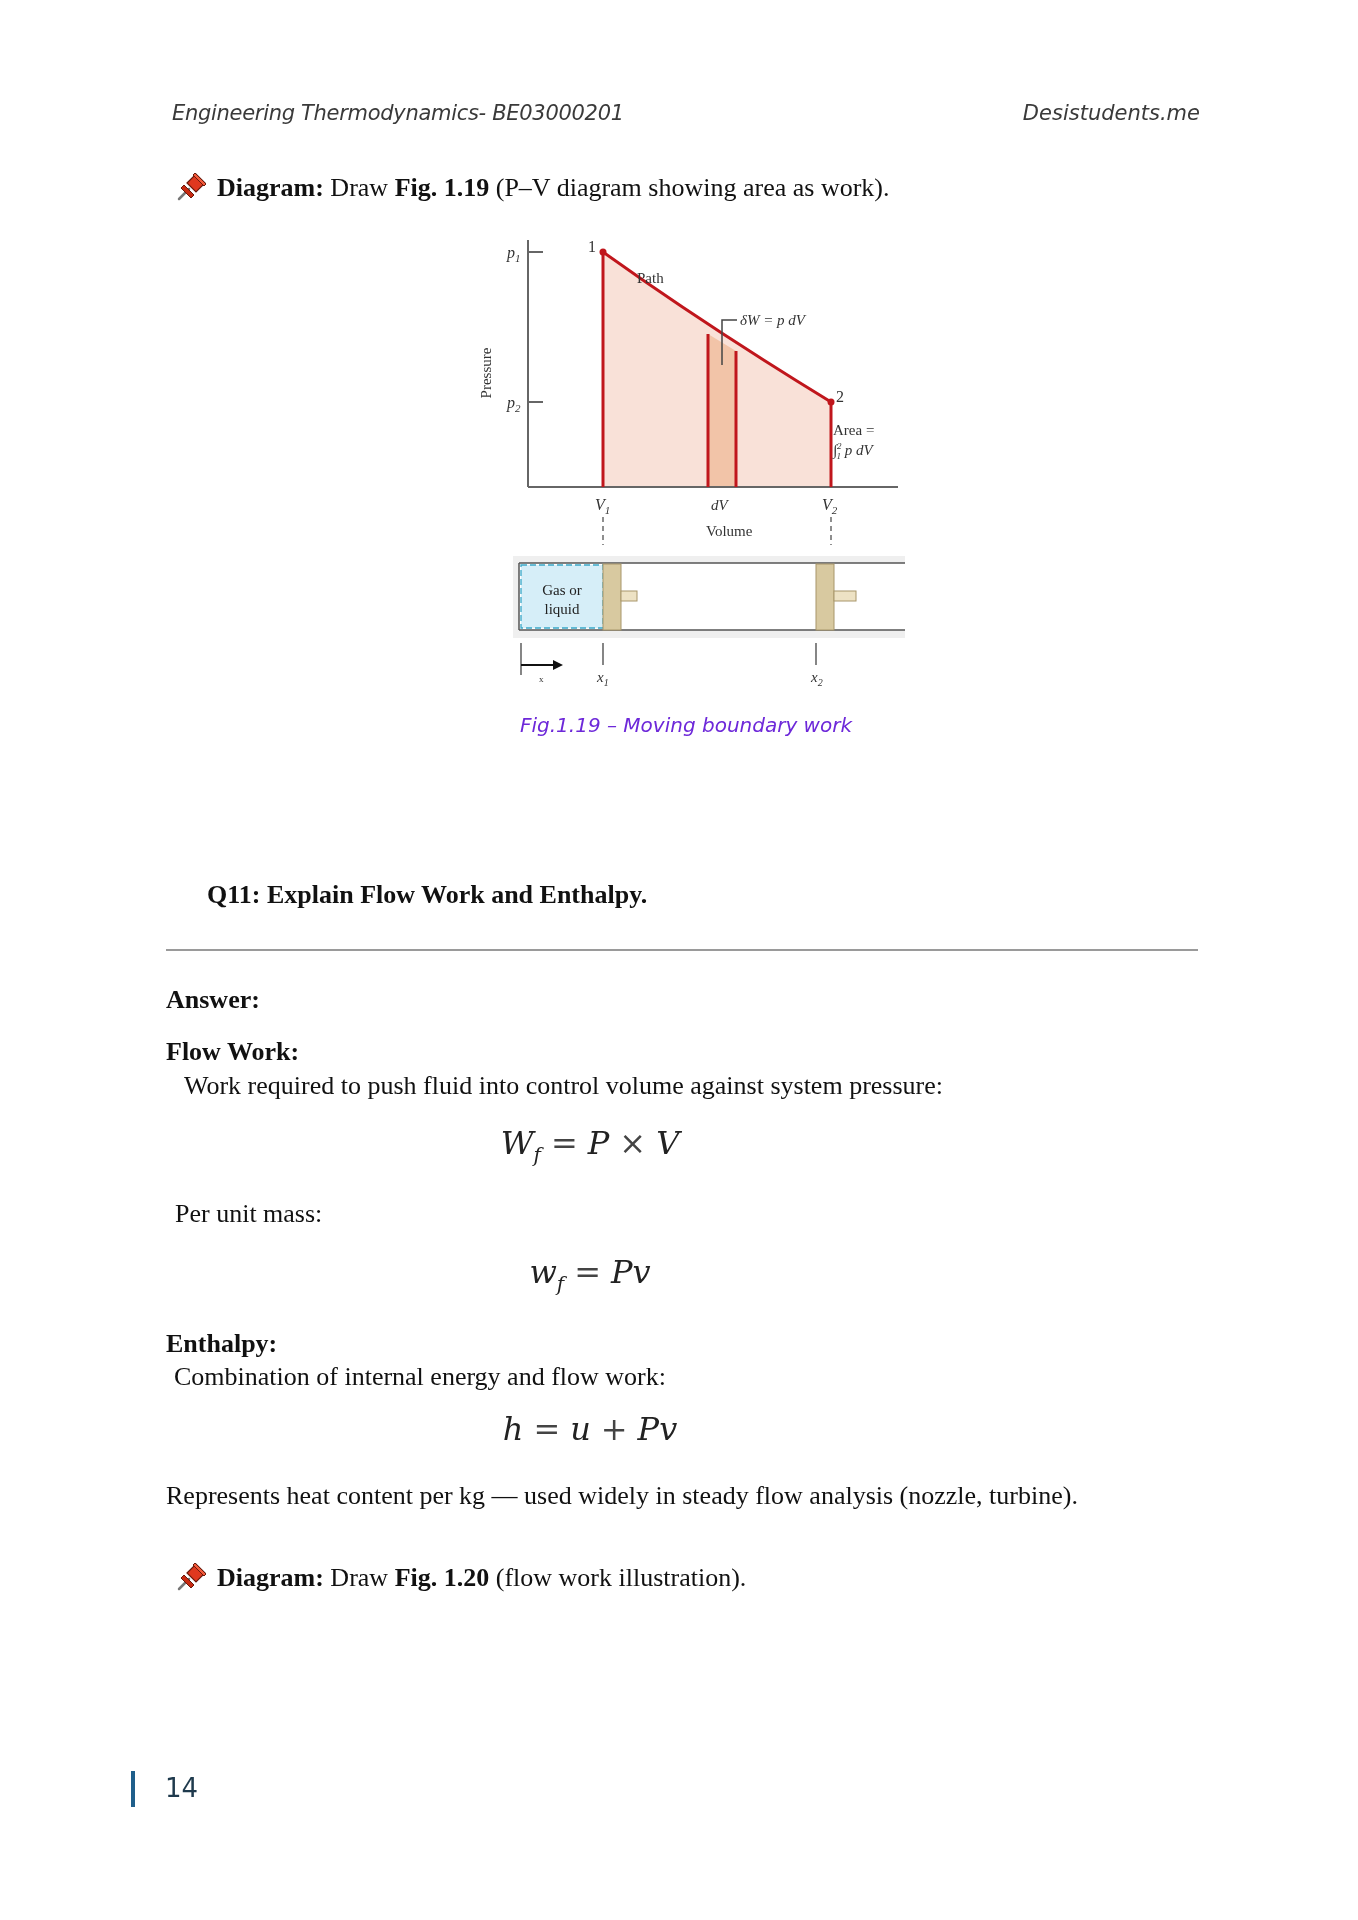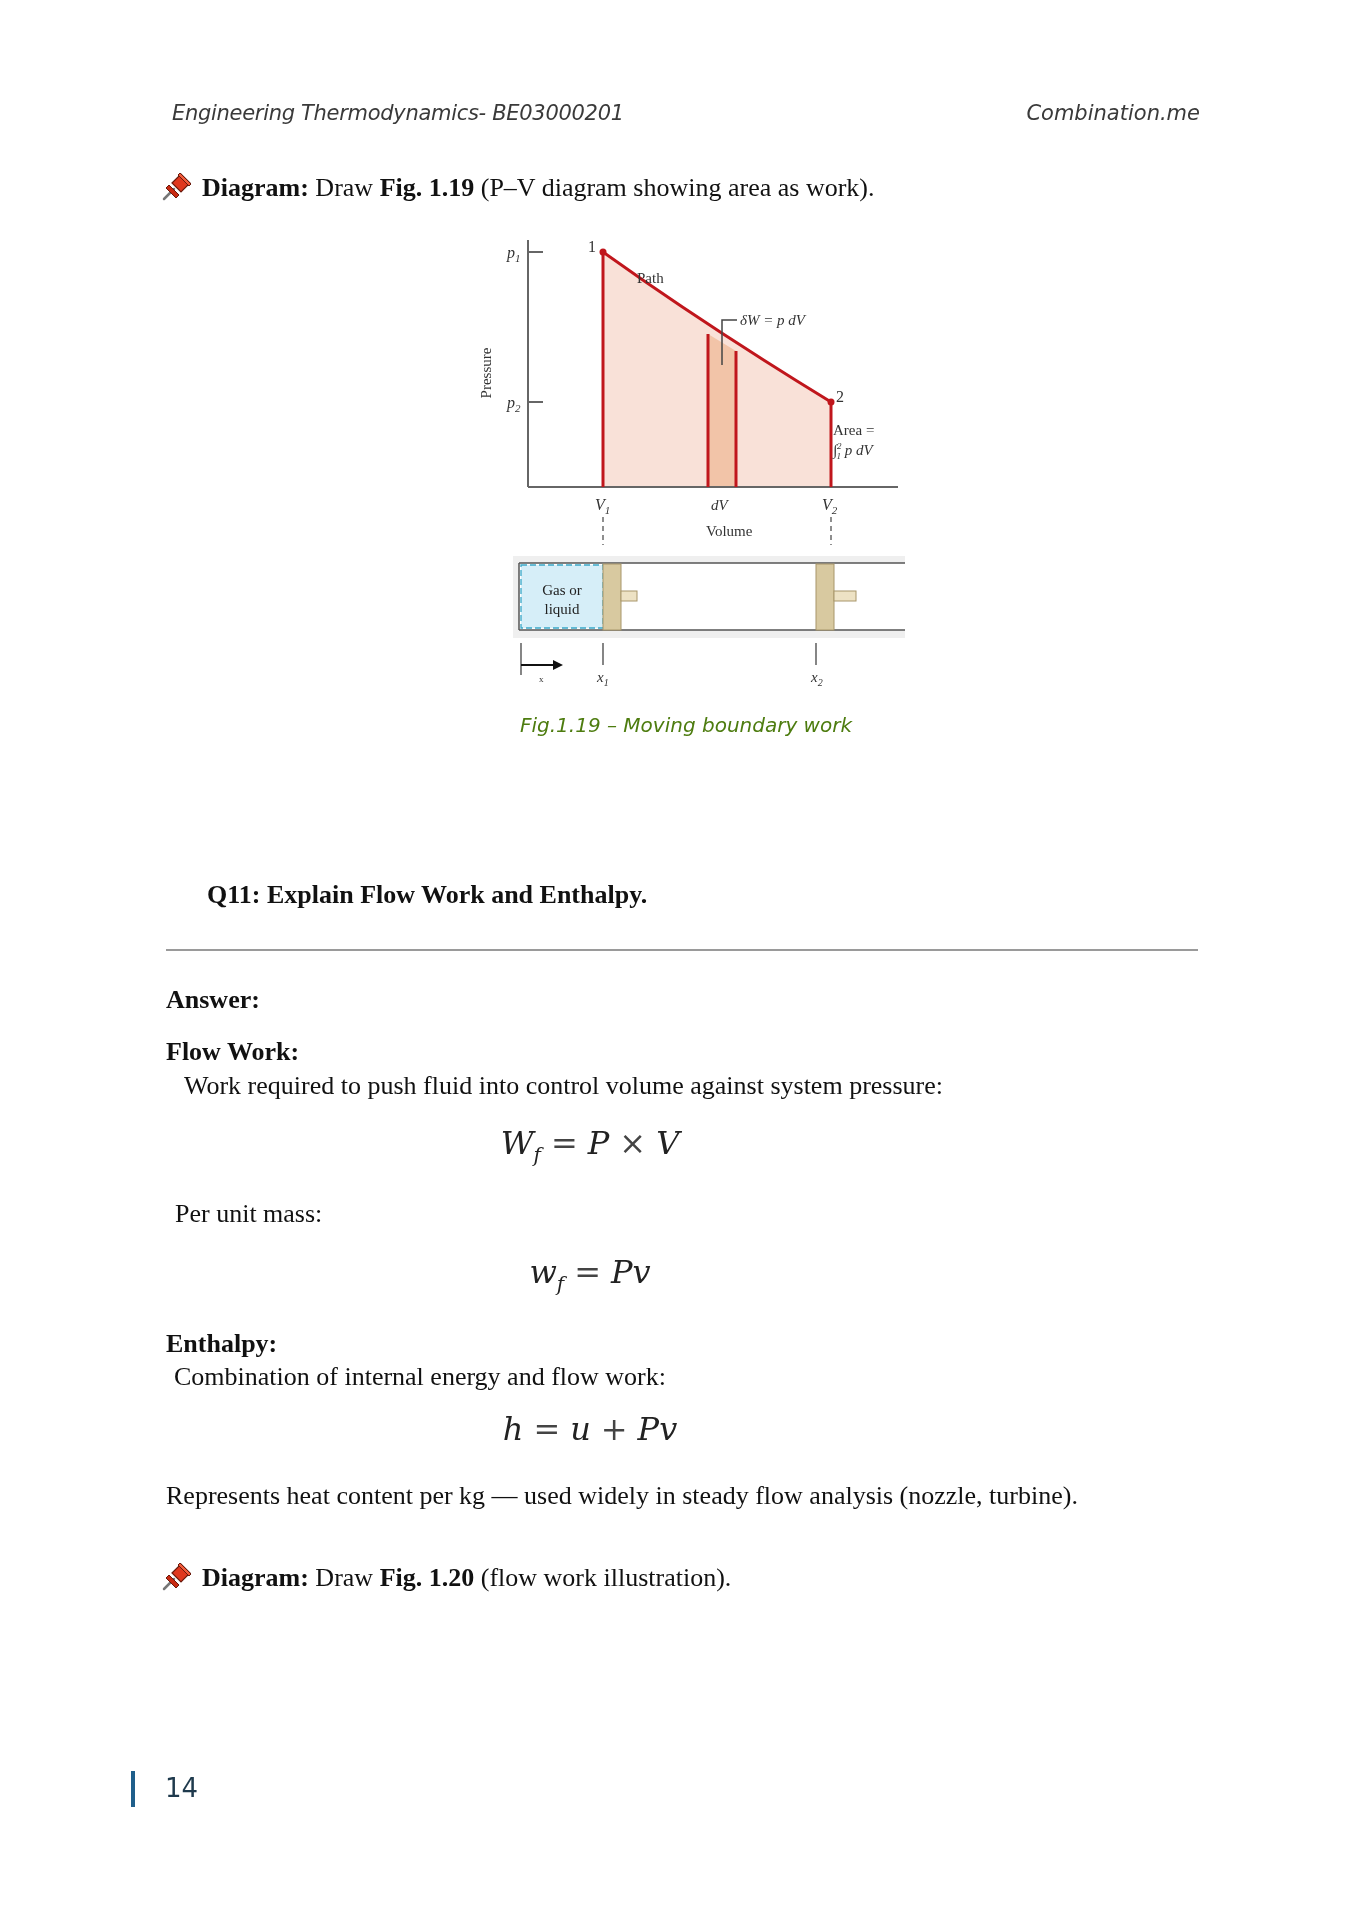--- a/index.html
+++ b/index.html
@@ -7,35 +7,35 @@
          font-family: "Liberation Serif", serif; color: #111; }
   .abs { position: absolute; }
   .header-left, .header-right {
     font-family: "DejaVu Sans", sans-serif; font-style: italic; font-size: 21px; color: #3a3a3a; top: 101px;
   }
   .header-left { left: 172px; letter-spacing: -0.3px; }
   .header-right { right: 158px; }
   .line-text { font-size: 26px; line-height: 30px; color: #111; }
   .bold { font-weight: bold; }
   .pin { display: inline-block; width: 34px; height: 32px; vertical-align: -6px; margin-right: 8px; }
-  .diagram-row { left: 160px; text-align: right; }
+  .diagram-row { left: 175px; text-align: right; }
   .hr-rule { left: 166px; width: 1032px; top: 949px; height: 0; border-top: 2px solid #9a9a9a; }
   .formula { font-family: "DejaVu Serif", serif; font-style: italic; font-size: 32px; color: #222; text-align: center; width: 1180px; left: 0; }
   .formula sub { font-size: 20px; vertical-align: -8px; }
   .formula .op { font-style: normal; color: #444; margin: 0 10px; }
   .figure { left: 455px; top: 225px; width: 450px; height: 520px; }
-  .fig-caption { font-family: "DejaVu Sans", sans-serif; font-style: italic; font-size: 20px; color: #4d7c0f; left: 520px; top: 713px; }
+  .fig-caption { font-family: "DejaVu Sans", sans-serif; font-style: italic; font-size: 20px; color: #6d28d9; left: 520px; top: 713px; }
   .page-bar { left: 131px; top: 1771px; width: 4px; height: 36px; background: #1f5f8b; }
   .page-num { left: 165px; top: 1773px; font-family: "DejaVu Sans", sans-serif; font-size: 26px; color: #1f3a4d; }
 </style>
 </head>
 <body>
 
 <div class="abs header-left">Engineering Thermodynamics- BE03000201</div>
-<div class="abs header-right">Combination.me</div>
+<div class="abs header-right">Desistudents.me</div>
 
 <div class="abs line-text diagram-row" style="top:170px;">
   <span class="pin">
     <svg width="34" height="32" viewBox="0 0 34 32">
       <line x1="4" y1="29" x2="14" y2="19" stroke="#777" stroke-width="2.5" stroke-linecap="round"></line>
       <path d="M12 13 L21 4 L30 13 L21 22 Z" fill="#e0381e" stroke="#6a1a0c" stroke-width="1.2"></path>
       <path d="M9 15 L19 25 L16 28 L6 18 Z" fill="#c92a12" stroke="#6a1a0c" stroke-width="1"></path>
       <path d="M20 3 L31 14 L29 16 L18 5 Z" fill="#f25a3a" stroke="#6a1a0c" stroke-width="1"></path>
     </svg>
   </span><span class="bold">Diagram:</span><span> Draw </span><span class="bold">Fig. 1.19</span><span> (P–V diagram showing area as work).</span>

